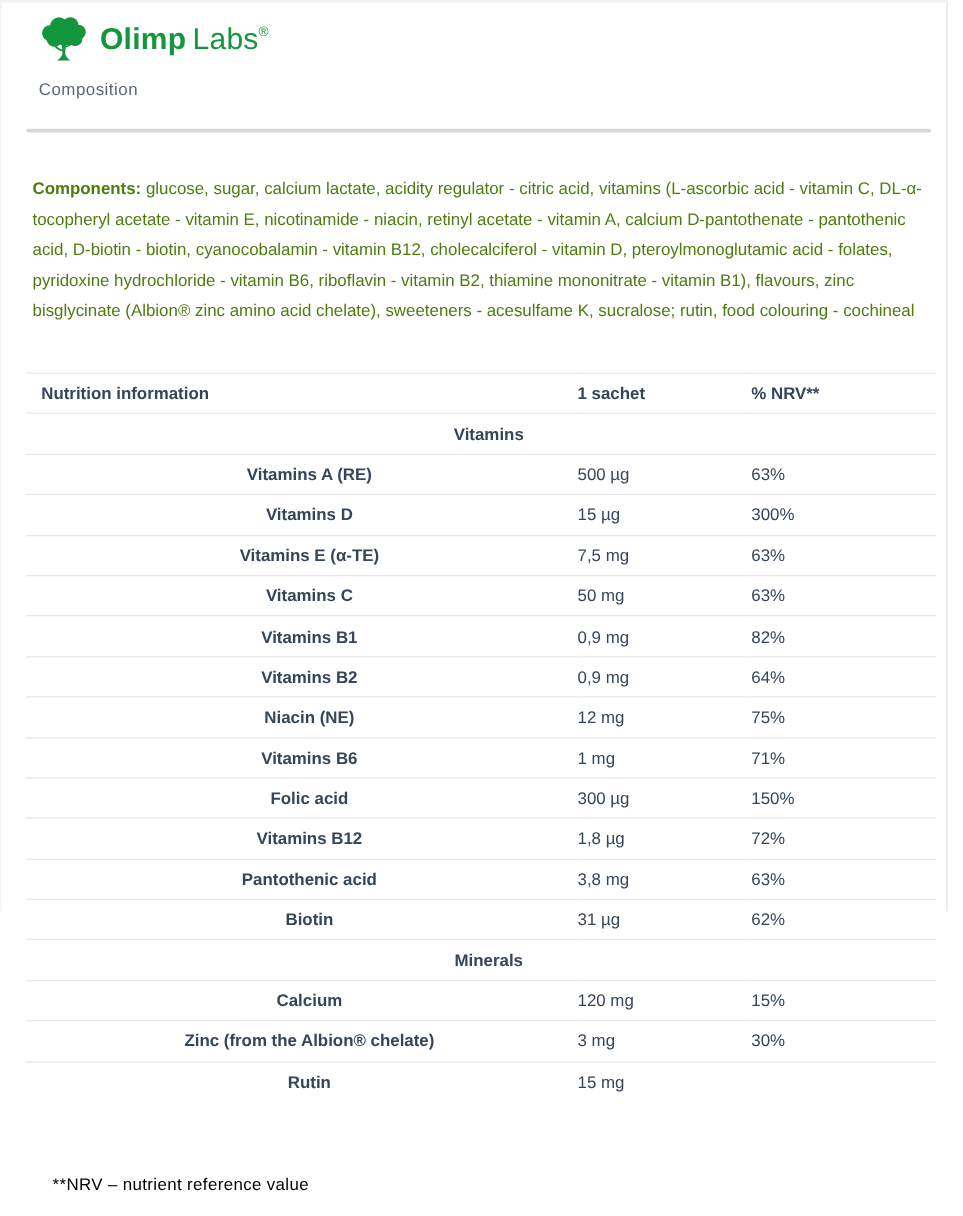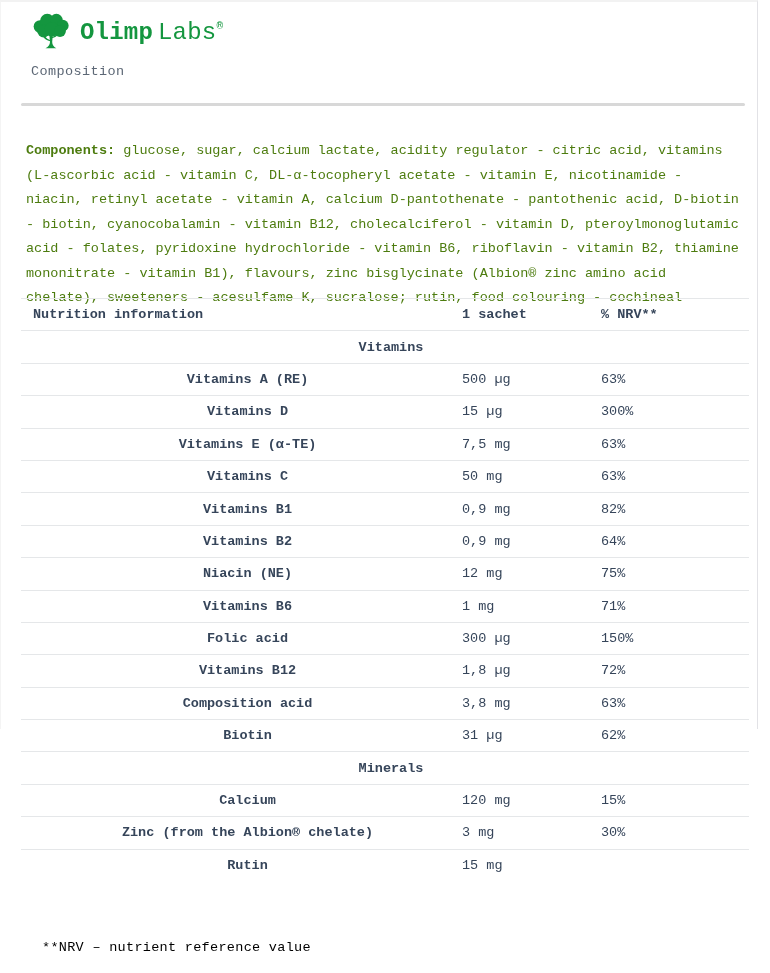--- a/index.html
+++ b/index.html
@@ -10,21 +10,20 @@
     color: #3d4c5e;
     overflow: hidden;
   }
   .page {
     position: absolute; left: 0; top: 0;
     width: 758px; height: 729px;
     background: #fff;
     border-top: 2px solid #f2f2f2;
     border-left: 1px solid #f4f4f4;
     border-right: 1px solid #e2e2e6;
-    font-family: Liberation Mono, monospace;
   }
   
   .logo { position: absolute; left: 27px; top: 10px; display: flex; align-items: center; }
   .logo svg { display: block; }
   .logo-text { margin-left: 8px; font-size: 24px; color: #14963f; letter-spacing: 0.2px; }
   .logo-bold { font-weight: 700; }
   .logo-light { font-weight: 400; margin-left: 5px; }
   .logo-reg { font-size: 11px; vertical-align: 10px; font-weight: 400; }
   
   .section-label {
@@ -157,21 +156,21 @@
             <td class="c1">Folic acid</td>
             <td class="c2">300 µg</td>
             <td class="c3">150%</td>
           </tr>
           <tr>
             <td class="c1">Vitamins B12</td>
             <td class="c2">1,8 µg</td>
             <td class="c3">72%</td>
           </tr>
           <tr>
-            <td class="c1">Composition acid</td>
+            <td class="c1">Pantothenic acid</td>
             <td class="c2">3,8 mg</td>
             <td class="c3">63%</td>
           </tr>
           <tr>
             <td class="c1">Biotin</td>
             <td class="c2">31 µg</td>
             <td class="c3">62%</td>
           </tr>
           <tr>
             <td colspan="3" class="c1">Minerals</td>

